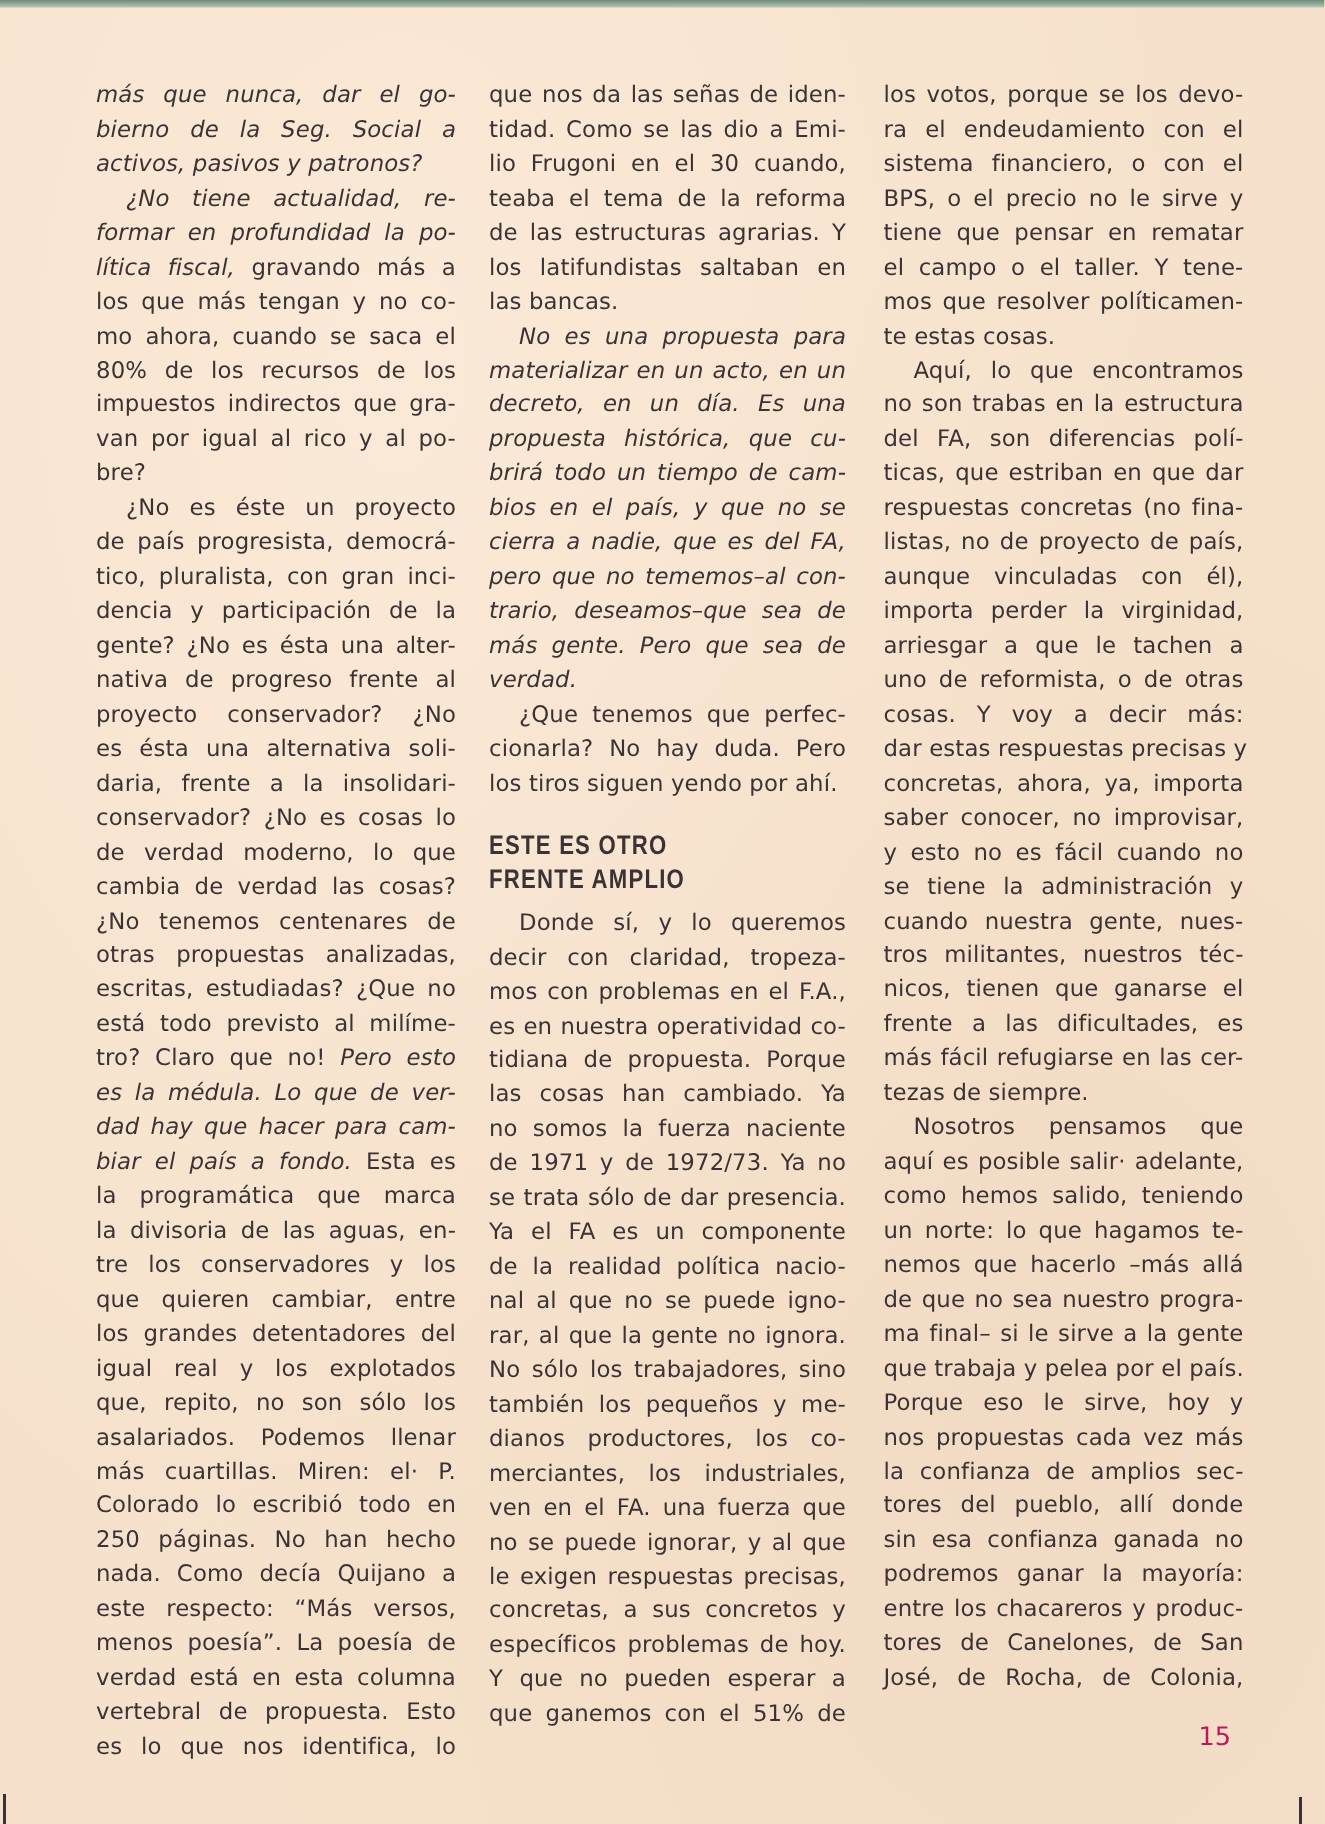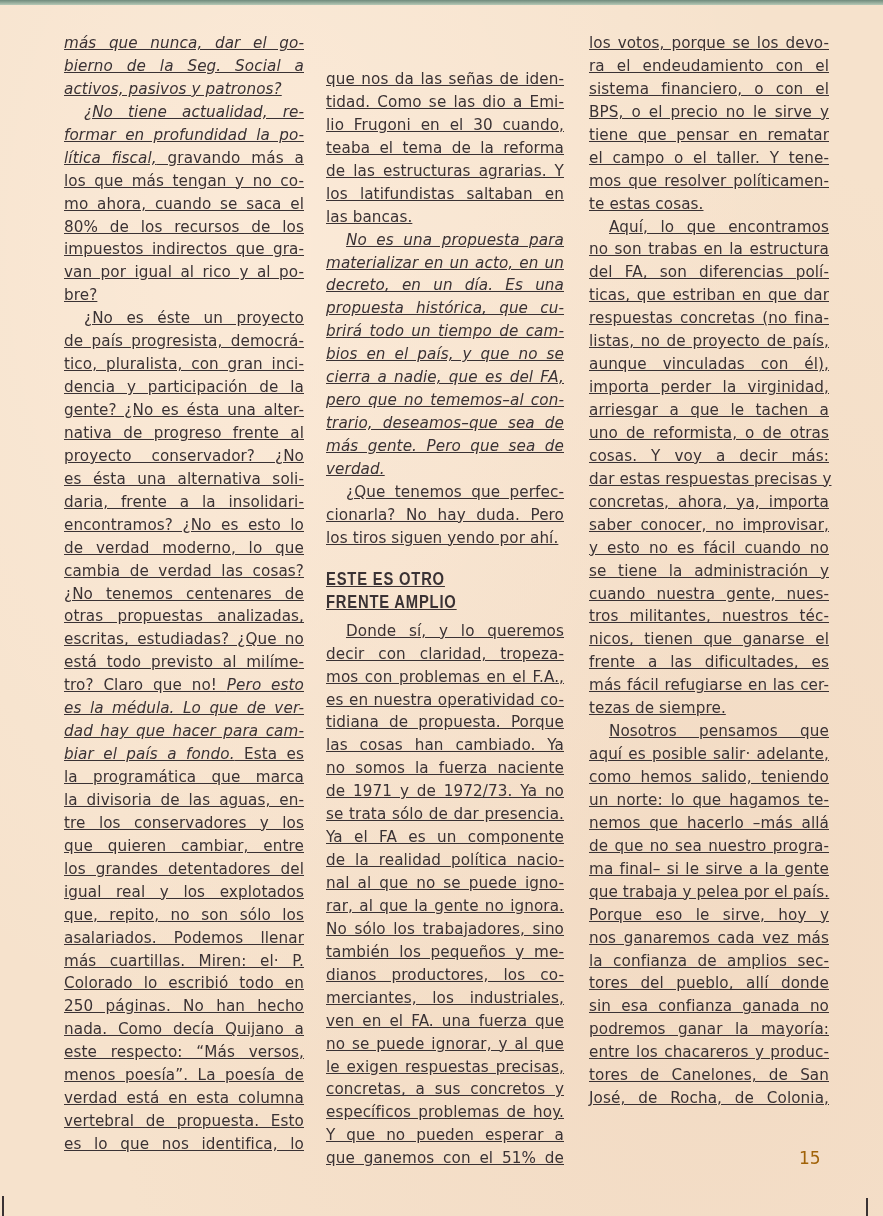--- a/index.html
+++ b/index.html
@@ -7,44 +7,44 @@
     width: 883px; height: 1216px; position: relative; overflow: hidden;
     background: #f6e2cc;
     background-image:
       radial-gradient(ellipse at 30% 20%, rgba(255,240,225,0.55), rgba(0,0,0,0) 60%),
       radial-gradient(ellipse at 80% 80%, rgba(235,205,180,0.35), rgba(0,0,0,0) 60%);
     font-family: "DejaVu Sans", sans-serif;
     color: #3a3234;
   }
   .top-edge { position: absolute; left: 0; top: 0; width: 883px; height: 5px;
     background: linear-gradient(#6f8a7c, #b6c9b6); }
-  .col { position: absolute; top: 32px; text-decoration: underline; }
+  .col { position: absolute; top: 52px; }
   .col-1 { left: 64px; width: 240px; }
-  .col-2 { left: 326px; width: 238px; margin-top: 36px; }
+  .col-2 { left: 326px; width: 238px; }
   .col-3 { left: 589px; width: 240px; }
   .line {
     display: block; height: 22.95px; line-height: 22.95px;
     font-size: 15.2px; white-space: nowrap;
     text-align: justify; text-align-last: justify;
     letter-spacing: 0.1px;
   }
   .line.last { text-align-last: left; }
   .line.indent { padding-left: 20px; }
   .it { font-style: italic; }
   .heading {
     display: block; font-family: "Liberation Sans", sans-serif;
     font-weight: bold; font-size: 18px; line-height: 23px; height: 23px;
     letter-spacing: 1px; color: #3a3234; white-space: nowrap;
     transform: scaleX(0.82); transform-origin: left center;
   }
   .gap { display: block; height: 18px; }
   .gap-s { display: block; height: 6px; }
   .page-number {
     position: absolute; left: 799px; top: 1148px;
-    font-size: 17px; color: #a16207;
+    font-size: 17px; color: #be185d;
   }
   .crop-mark-left { position: absolute; left: 2px; top: 1196px; width: 2px; height: 20px; background: #3a3234; }
   .crop-mark-right { position: absolute; left: 866px; top: 1198px; width: 2px; height: 18px; background: #3a3234; }
 </style>
 </head>
 <body>
 
 <div class="top-edge"></div>
 
 <div class="col col-1" id="col1">
@@ -62,21 +62,21 @@
     <span class="line last"><span>bre?</span></span>
     <span class="line indent"><span>¿No es éste un proyecto</span></span>
     <span class="line"><span>de país progresista, democrá-</span></span>
     <span class="line"><span>tico, pluralista, con gran inci-</span></span>
     <span class="line"><span>dencia y participación de la</span></span>
     <span class="line"><span>gente? ¿No es ésta una alter-</span></span>
     <span class="line"><span>nativa de progreso frente al</span></span>
     <span class="line"><span>proyecto conservador? ¿No</span></span>
     <span class="line"><span>es ésta una alternativa soli-</span></span>
     <span class="line"><span>daria, frente a la insolidari-</span></span>
-    <span class="line"><span>encontramos? ¿No es esto lo</span></span>
+    <span class="line"><span>conservador? ¿No es cosas lo</span></span>
     <span class="line"><span>de verdad moderno, lo que</span></span>
     <span class="line"><span>cambia de verdad las cosas?</span></span>
     <span class="line"><span>¿No tenemos centenares de</span></span>
     <span class="line"><span>otras propuestas analizadas,</span></span>
     <span class="line"><span>escritas, estudiadas? ¿Que no</span></span>
     <span class="line"><span>está todo previsto al milíme-</span></span>
     <span class="line"><span>tro? Claro que no! </span><span class="it">Pero esto</span></span>
     <span class="line"><span class="it">es la médula. Lo que de ver-</span></span>
     <span class="line"><span class="it">dad hay que hacer para cam-</span></span>
     <span class="line"><span class="it">biar el país a fondo.</span><span> Esta es</span></span>
@@ -188,21 +188,21 @@
     <span class="line last"><span>tezas de siempre.</span></span>
     <span class="line indent"><span>Nosotros pensamos que</span></span>
     <span class="line"><span>aquí es posible salir· adelante,</span></span>
     <span class="line"><span>como hemos salido, teniendo</span></span>
     <span class="line"><span>un norte: lo que hagamos te-</span></span>
     <span class="line"><span>nemos que hacerlo –más allá</span></span>
     <span class="line"><span>de que no sea nuestro progra-</span></span>
     <span class="line"><span>ma final– si le sirve a la gente</span></span>
     <span class="line"><span>que trabaja y pelea por el país.</span></span>
     <span class="line"><span>Porque eso le sirve, hoy y</span></span>
-    <span class="line"><span>nos ganaremos cada vez más</span></span>
+    <span class="line"><span>nos propuestas cada vez más</span></span>
     <span class="line"><span>la confianza de amplios sec-</span></span>
     <span class="line"><span>tores del pueblo, allí donde</span></span>
     <span class="line"><span>sin esa confianza ganada no</span></span>
     <span class="line"><span>podremos ganar la mayoría:</span></span>
     <span class="line"><span>entre los chacareros y produc-</span></span>
     <span class="line"><span>tores de Canelones, de San</span></span>
     <span class="line"><span>José, de Rocha, de Colonia,</span></span>
   </div>
 
 <div class="page-number">15</div>

